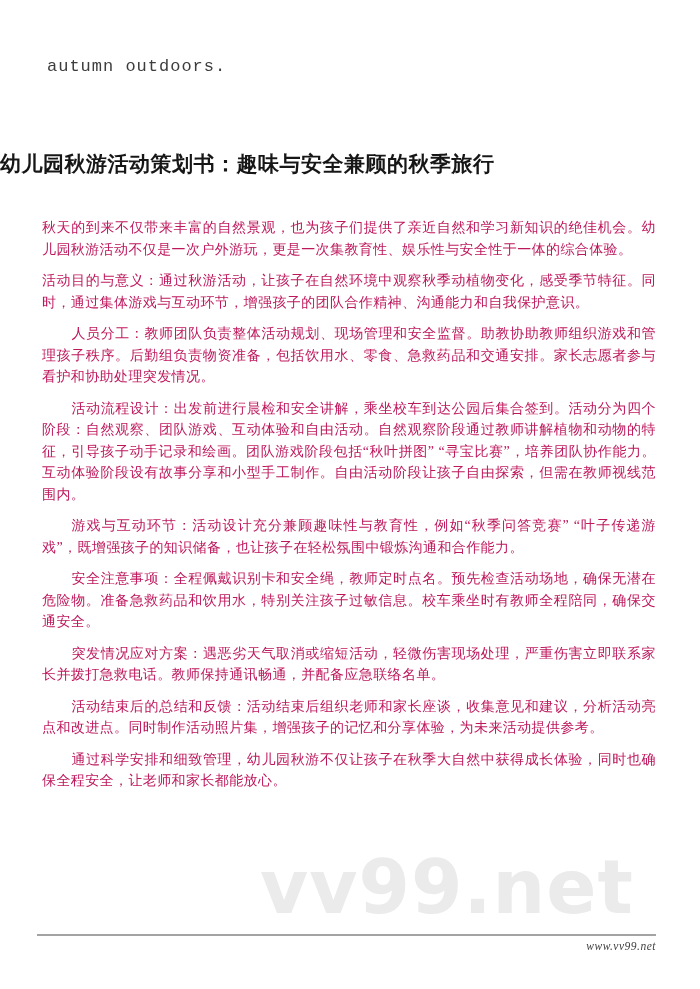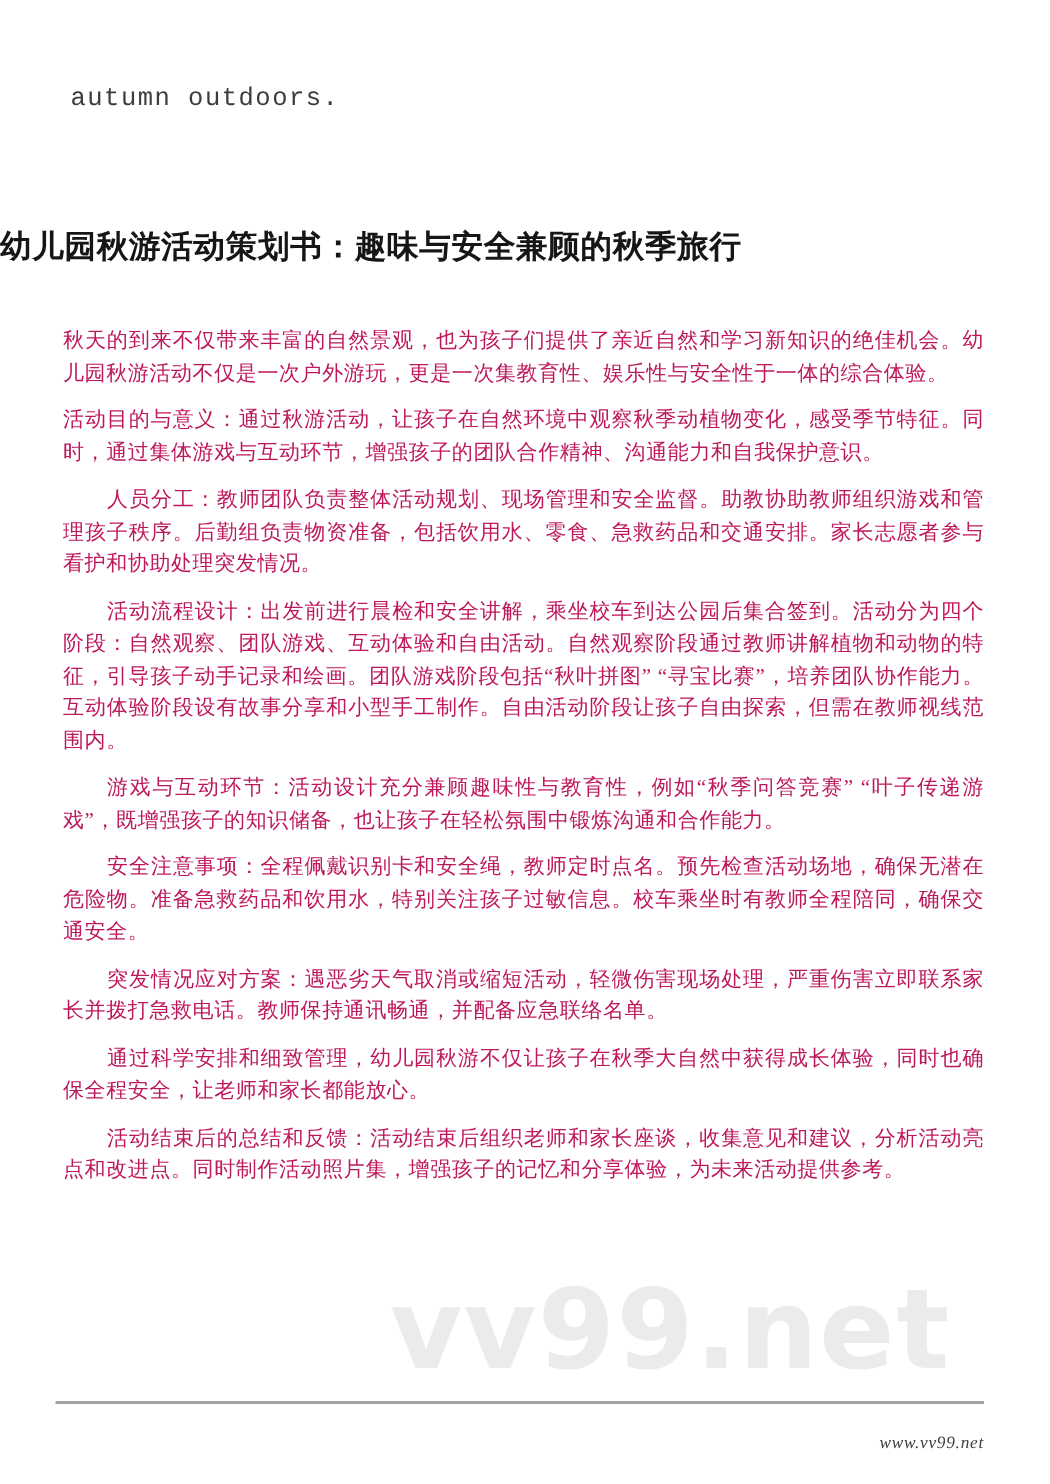--- a/index.html
+++ b/index.html
@@ -65,21 +65,21 @@
     position: absolute;
     left: 37px;
     right: 44px;
     top: 934px;
   }
   .footer-line {
     height: 2px;
     background: #a3a3a3;
   }
   .footer-url {
-    margin-top: 20px;
+    margin-top: 4px;
     text-align: right;
     font-family: "Liberation Serif", "DejaVu Serif", serif;
     font-style: italic;
     font-size: 11.5px;
     color: #3f3f3f;
     letter-spacing: 0.5px;
   }
 </style>
 </head>
 <body>
@@ -91,22 +91,22 @@
   <h1 class="title">幼儿园秋游活动策划书：趣味与安全兼顾的秋季旅行</h1>
 
   <div class="body-text">
     <p>秋天的到来不仅带来丰富的自然景观，也为孩子们提供了亲近自然和学习新知识的绝佳机会。幼儿园秋游活动不仅是一次户外游玩，更是一次集教育性、娱乐性与安全性于一体的综合体验。</p>
     <p>活动目的与意义：通过秋游活动，让孩子在自然环境中观察秋季动植物变化，感受季节特征。同时，通过集体游戏与互动环节，增强孩子的团队合作精神、沟通能力和自我保护意识。</p>
     <p class="indent">人员分工：教师团队负责整体活动规划、现场管理和安全监督。助教协助教师组织游戏和管理孩子秩序。后勤组负责物资准备，包括饮用水、零食、急救药品和交通安排。家长志愿者参与看护和协助处理突发情况。</p>
     <p class="indent">活动流程设计：出发前进行晨检和安全讲解，乘坐校车到达公园后集合签到。活动分为四个阶段：自然观察、团队游戏、互动体验和自由活动。自然观察阶段通过教师讲解植物和动物的特征，引导孩子动手记录和绘画。团队游戏阶段包括“秋叶拼图” “寻宝比赛”，培养团队协作能力。互动体验阶段设有故事分享和小型手工制作。自由活动阶段让孩子自由探索，但需在教师视线范围内。</p>
     <p class="indent">游戏与互动环节：活动设计充分兼顾趣味性与教育性，例如“秋季问答竞赛” “叶子传递游戏”，既增强孩子的知识储备，也让孩子在轻松氛围中锻炼沟通和合作能力。</p>
     <p class="indent">安全注意事项：全程佩戴识别卡和安全绳，教师定时点名。预先检查活动场地，确保无潜在危险物。准备急救药品和饮用水，特别关注孩子过敏信息。校车乘坐时有教师全程陪同，确保交通安全。</p>
     <p class="indent">突发情况应对方案：遇恶劣天气取消或缩短活动，轻微伤害现场处理，严重伤害立即联系家长并拨打急救电话。教师保持通讯畅通，并配备应急联络名单。</p>
+    <p class="indent">活动结束后的总结和反馈：活动结束后组织老师和家长座谈，收集意见和建议，分析活动亮点和改进点。同时制作活动照片集，增强孩子的记忆和分享体验，为未来活动提供参考。</p>
     <p class="indent">通过科学安排和细致管理，幼儿园秋游不仅让孩子在秋季大自然中获得成长体验，同时也确保全程安全，让老师和家长都能放心。</p>
-    <p class="indent">活动结束后的总结和反馈：活动结束后组织老师和家长座谈，收集意见和建议，分析活动亮点和改进点。同时制作活动照片集，增强孩子的记忆和分享体验，为未来活动提供参考。</p>
   </div>
 
   <div class="watermark">vv99.net</div>
 
   <div class="footer">
     <div class="footer-line"></div>
     <div class="footer-url">www.vv99.net</div>
   </div>
 
 </div>

